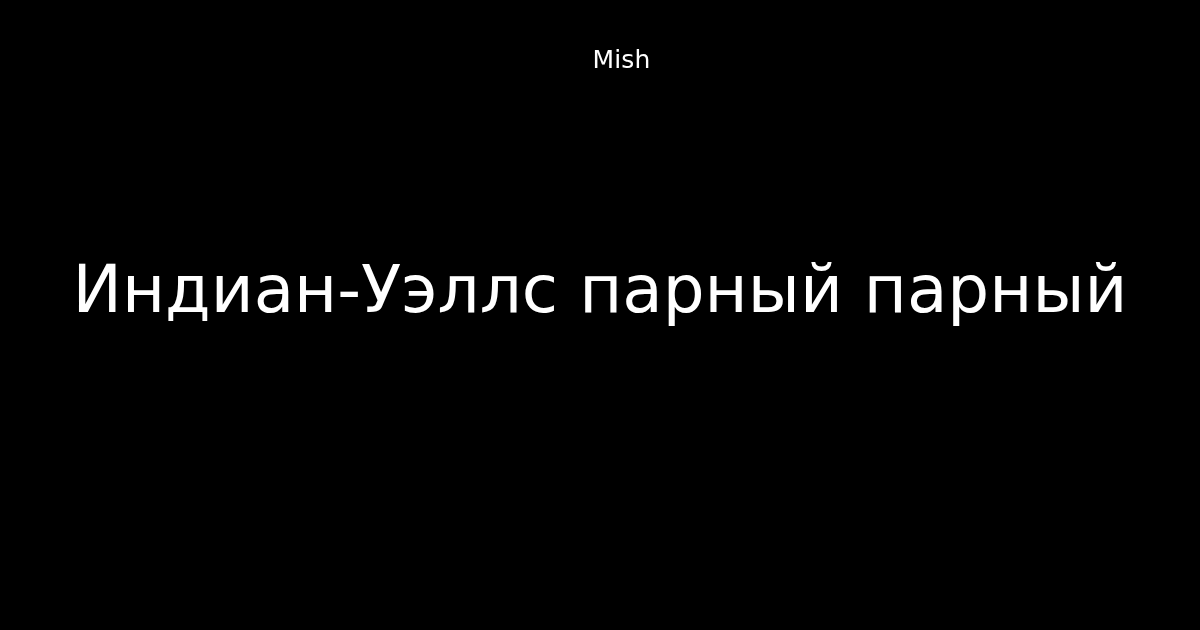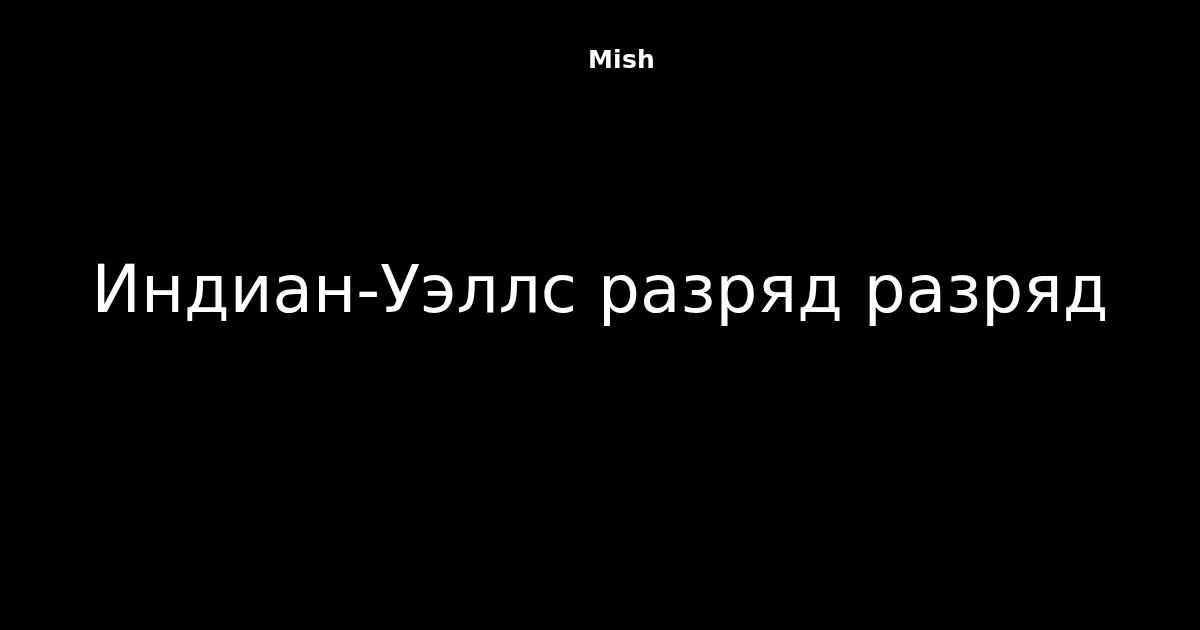--- a/index.html
+++ b/index.html
@@ -34,21 +34,21 @@
     height: 130px;
     display: flex;
     align-items: center;
     justify-content: center;
   }
 
   .brand-label {
     display: block;
     font-family: "DejaVu Sans", "Liberation Sans", sans-serif;
     font-size: 25px;
-    font-weight: 700;
+    font-weight: 400;
     line-height: 1;
     letter-spacing: 0.2px;
     color: #ffffff;
     white-space: nowrap;
     margin-top: -12px;
     margin-left: 43px;
   }
 
   
   .headline-wrap {
@@ -89,18 +89,18 @@
 </head>
 <body>
 
 <div class="card">
 
   <div class="brand-row">
     <span class="brand-label">Mish</span>
   </div>
 
   <div class="headline-wrap">
-    <h1 class="headline">Индиан-Уэллс разряд разряд</h1>
+    <h1 class="headline">Индиан-Уэллс парный парный</h1>
   </div>
 
   <div class="spacer-bottom"></div>
 
 </div>
 
 </body></html>

